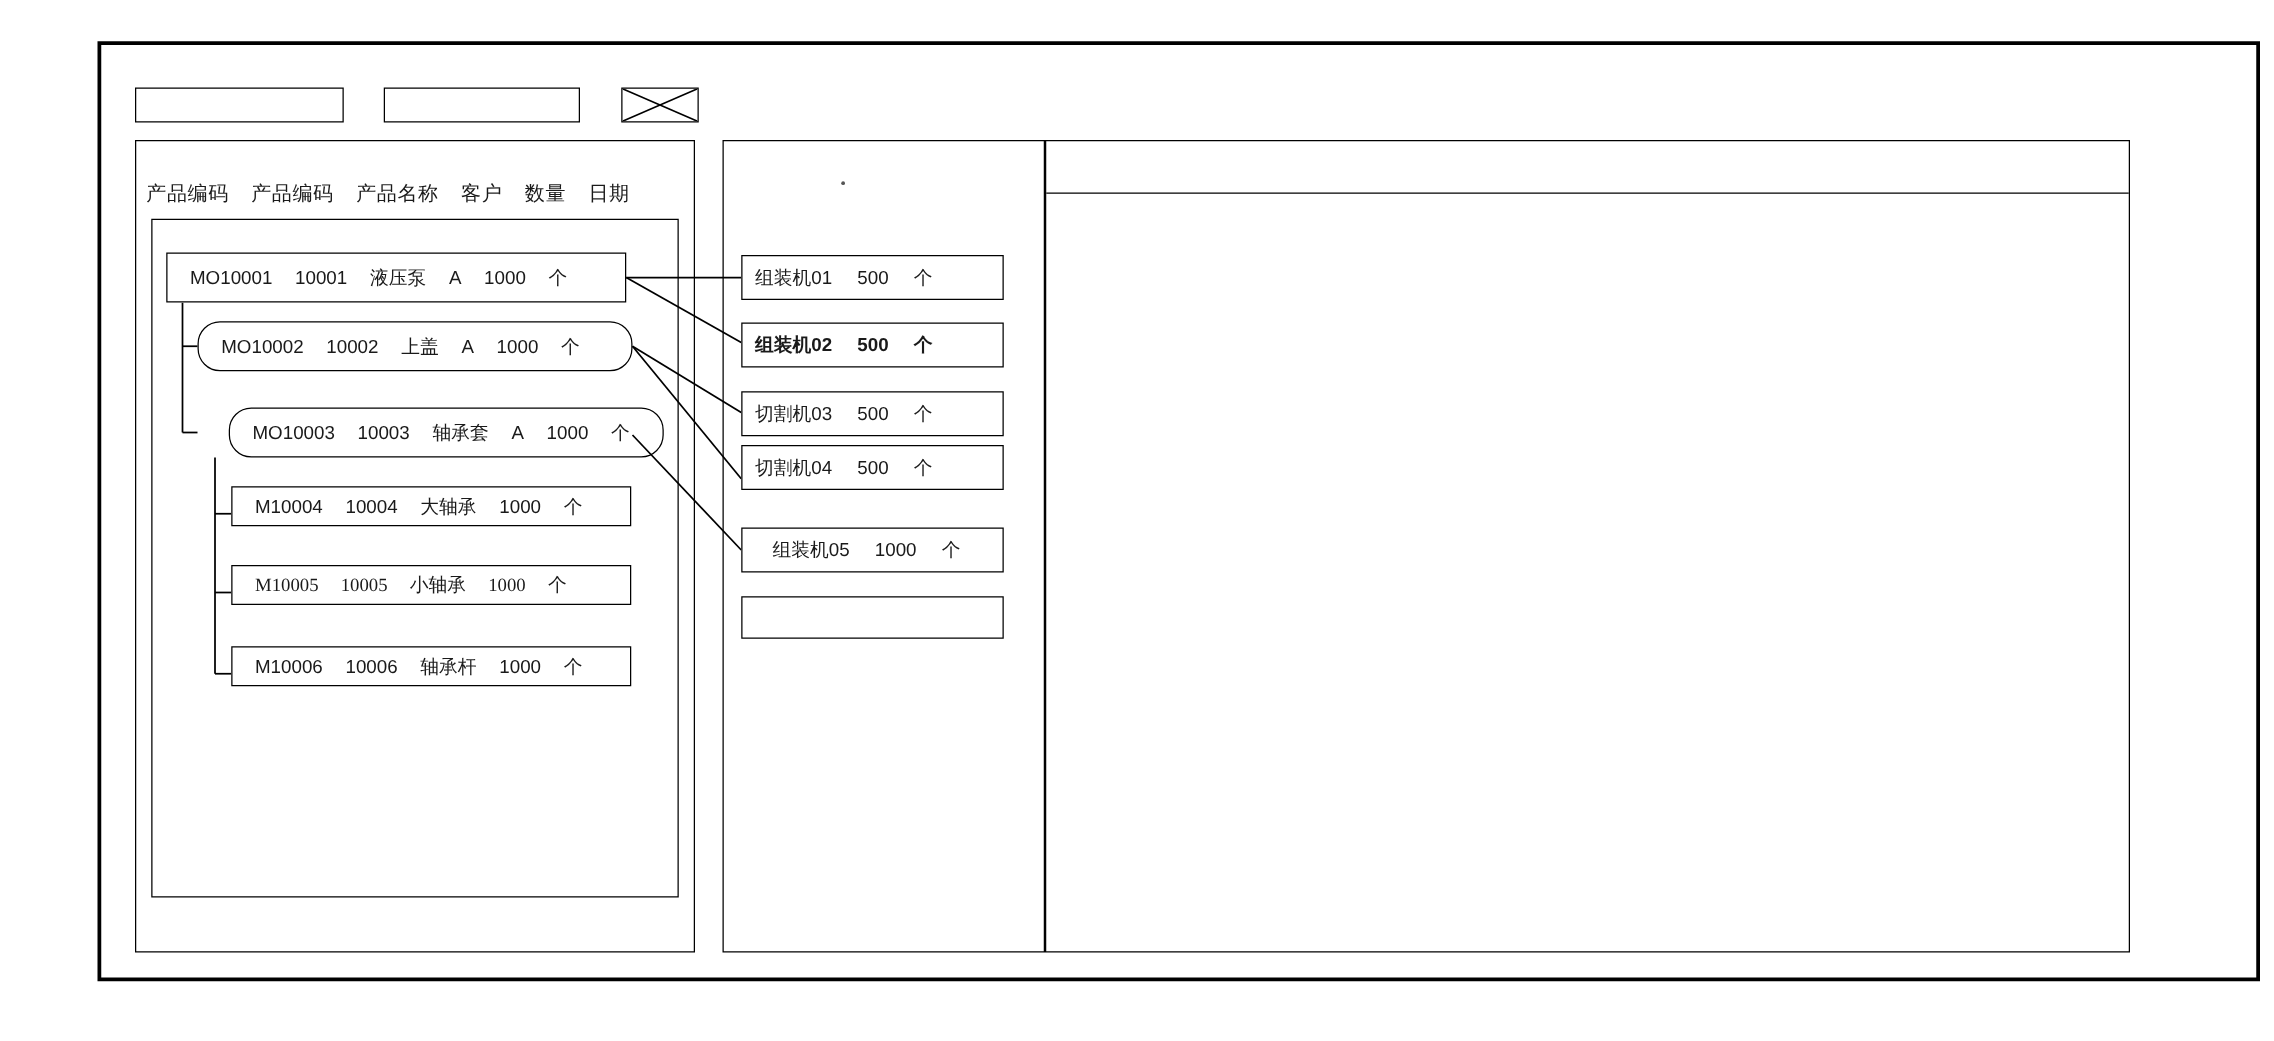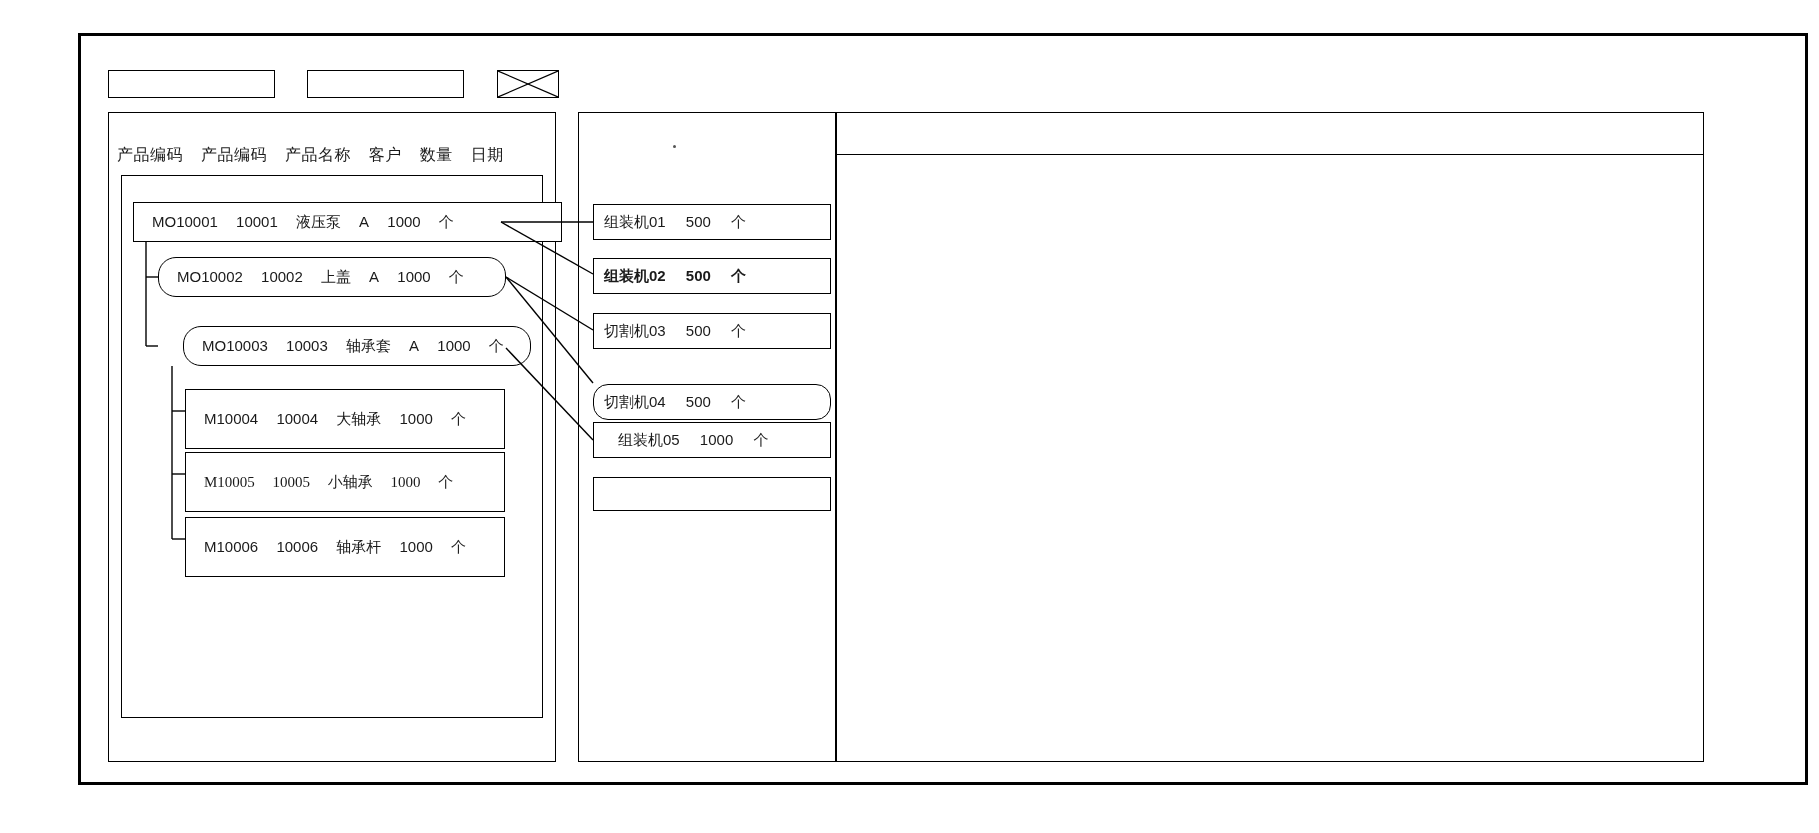--- a/index.html
+++ b/index.html
@@ -100,51 +100,51 @@
     display: flex;
     align-items: center;
     font-size: 15px;
     color: #1a1a1a;
     white-space: nowrap;
   }
   .node .cells { padding-left: 18px; }
   .node .cell { margin-right: 14px; }
   .node .cell:last-child { margin-right: 0; }
 
-  .node.lvl0 { left: 133px; top: 202px; width: 429px; height: 40px; }
+  .node.lvl0 { left: 133px; top: 202px; width: 368px; height: 40px; }
   .node.lvl1 { width: 348px; height: 40px; border-radius: 18px; }
   .node.n2   { left: 158px; top: 257px; }
   .node.n3   { left: 158px; top: 326px; margin-left: 25px; }
-  .node.lvl2 { width: 320px; height: 60px; }
+  .node.lvl2 { width: 320px; height: 32px; }
   .node.n4   { left: 185px; top: 389px; }
   .node.n5   { left: 185px; top: 452px; font-family: Liberation Serif, serif; }
   .node.n6   { left: 185px; top: 517px; }
 
   
   .mach {
     position: absolute;
     left: 593px;
-    width: 238px;
+    width: 210px;
     height: 36px;
     border: 1.5px solid #000000;
     background: #ffffff;
     display: flex;
     align-items: center;
     font-size: 15px;
     color: #1a1a1a;
     white-space: nowrap;
     text-align: center;
   }
   .mach .mcells { padding-left: 10px; }
   .mach .mcell { margin-right: 16px; }
   .mach .mcell:last-child { margin-right: 0; }
   .mach.m1 { top: 204px; }
   .mach.m2 { top: 258px; font-weight: bold; }
   .mach.m3 { top: 313px; }
-  .mach.m4 { top: 384px; border-radius: 15px; }
+  .mach.m4 { top: 356px; }
   .mach.m5 { top: 422px; padding-left: 14px; }
   .mach.m6 { top: 477px; }
   .mach.empty { height: 34px; }
 
   
   .dot-artifact {
     position: absolute;
     left: 673px;
     top: 145px;
     width: 3px;

